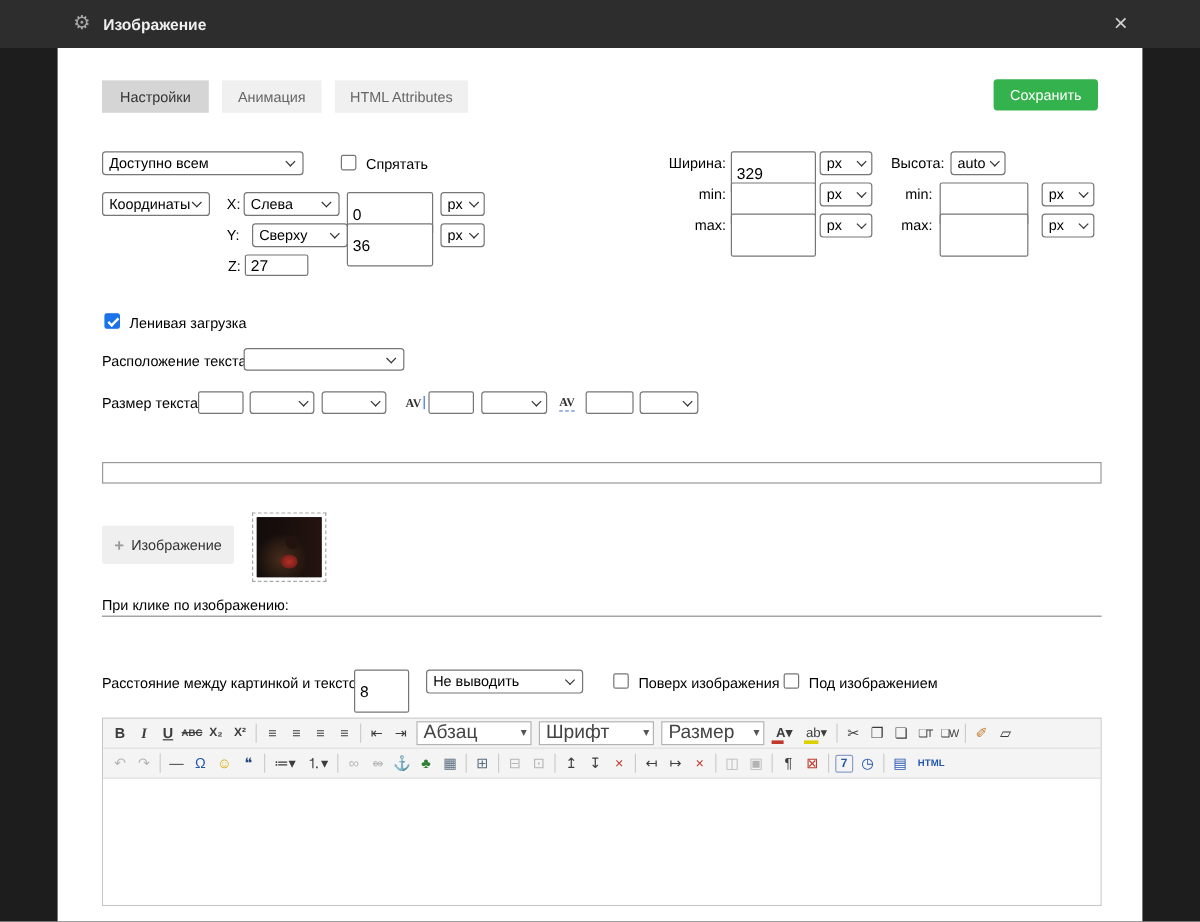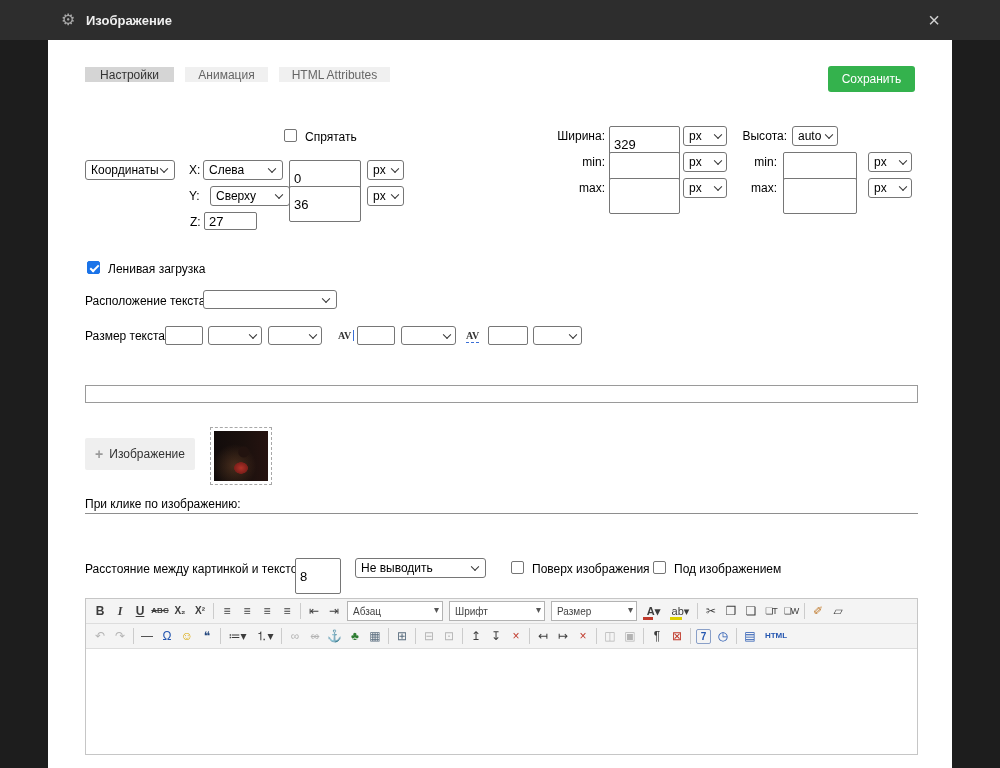--- a/index.html
+++ b/index.html
@@ -8,21 +8,21 @@
 
   
   .hdr { position:absolute; left:0; top:0; width:1000px; height:40px; background:#2d2d2d; }
   .hdr .gear { position:absolute; left:61px; top:11px; font-size:16px; color:#a8a8a8; line-height:18px; }
   .hdr .ttl { position:absolute; left:86px; top:13px; font-size:13px; font-weight:bold; color:#efefef; }
   .hdr .cls { position:absolute; left:922px; top:8px; font-size:20px; color:#cfcfcf; width:24px; height:24px; text-align:center; line-height:24px; cursor:pointer; }
 
   
   .modal { position:absolute; left:48px; top:40px; width:904px; height:728px; background:#ffffff; }
 
-  .tab { position:absolute; top:27px; height:15px; background:#f0f0f0; color:#666; font-size:12px; display:flex; align-items:center; justify-content:center; cursor:pointer; }
+  .tab { position:absolute; top:27px; height:27px; background:#f0f0f0; color:#666; font-size:12px; display:flex; align-items:center; justify-content:center; cursor:pointer; }
   .tab[data-active="true"] { background:#d5d5d5; color:#333; }
   .savebtn { position:absolute; left:780px; top:26px; width:87px; height:26px; background:#34b24d; color:#fff; font-size:12px; border:none; border-radius:3px; display:flex; align-items:center; justify-content:center; cursor:pointer; }
 
   .lbl { position:absolute; font-size:12px; color:#000; white-space:nowrap; }
   .lbl.r { text-align:right; }
   .ulbl { position:absolute; font-size:12px; color:#000; white-space:nowrap; border-bottom:1px solid #8e8e8e; padding-bottom:2px; }
 
   .inp { position:absolute; height:36px; border:1px solid #767676; border-radius:2px; font-family:"Liberation Sans",sans-serif; font-size:13px; padding:0 4px; color:#000; background:#fff; }
   .sel { position:absolute; height:20px; border:1px solid #767676; border-radius:3px; background:#fff; font-size:12px; color:#000; display:flex; align-items:center; padding:0 18px 0 5px; cursor:pointer; white-space:nowrap; overflow:hidden; }
   .sel::after { content:""; position:absolute; right:7px; top:50%; width:5px; height:5px; border-right:1.7px solid #333; border-bottom:1.7px solid #333; transform:translateY(-72%) rotate(45deg); }
@@ -61,21 +61,21 @@
   .tbtn.wide { width:27px; }
   .tbtn.colorA { font-weight:bold; background-image:linear-gradient(#c0392b,#c0392b); background-size:10px 3px; background-repeat:no-repeat; background-position:3px 16px; font-size:11px; }
   .tbtn.colorAB { background-image:linear-gradient(#ddd000,#ddd000); background-size:12px 3px; background-repeat:no-repeat; background-position:3px 16px; font-size:11px; }
   .tbtn.c-blue { color:#2456b0; } .tbtn.c-yellow { color:#dba800; } .tbtn.c-navy { color:#23477e; }
   .tbtn.c-green { color:#2e7d32; } .tbtn.c-slate { color:#5b6e7f; } .tbtn.c-red { color:#c0392b; }
   .tbtn.c-orange { color:#c07a2c; }
   .tbtn.strike { text-decoration:line-through; }
   .tbtn.boxed { border:1px solid #8aa0c8; width:15px; height:15px; line-height:13px; font-size:10px; font-weight:bold; margin:0 2px; }
   .tbtn.html { width:32px; font-size:8px; font-weight:bold; letter-spacing:0; }
   .tbtn.disabled { opacity:.35; }
-  .mce-sel { position:relative; height:20px; width:96px; border:1px solid #b3b3b3; background:#fff; font-size:10px; color:#444; display:flex; align-items:center; padding:0 14px 0 5px; margin:0 3px; cursor:pointer; flex:0 0 auto; }
+  .mce-sel { position:relative; height:20px; width:96px; border:1px solid #b3b3b3; background:#fff; font-size:16px; color:#444; display:flex; align-items:center; padding:0 14px 0 5px; margin:0 3px; cursor:pointer; flex:0 0 auto; }
   .mce-sel::after { content:"▾"; position:absolute; right:3px; top:2px; color:#555; font-size:10px; }
   .mce-sel.szw { width:86px; }
   .edit-area { height:105px; background:#fff; }
 </style>
 </head>
 <body>
 
 <div class="hdr">
   <span class="gear">⚙</span>
   <span class="ttl">Изображение</span>
@@ -88,20 +88,23 @@
       <span>Настройки</span>
     </div>
   <div class="tab" style="left:137px;width:83px;" data-active="false">
       <span>Анимация</span>
     </div>
   <div class="tab" style="left:231px;width:111px;" data-active="false">
       <span>HTML Attributes</span>
     </div>
   <button class="savebtn">Сохранить</button>
 
+  <div class="sel" style="left:37px;top:86px;width:168px;">
+      <span>Доступно всем</span>
+    </div>
   <span class="cb" style="left:236px;top:89px;" data-checked="false"></span>
   <span class="lbl" style="left:257px;top:90px;">Спрятать</span>
 
   <div class="sel" style="left:37px;top:120px;width:90px;">
       <span>Координаты</span>
     </div>
   <span class="lbl" style="left:141px;top:123px;">X:</span>
   <div class="sel" style="left:155px;top:120px;width:80px;">
       <span>Слева</span>
     </div>

